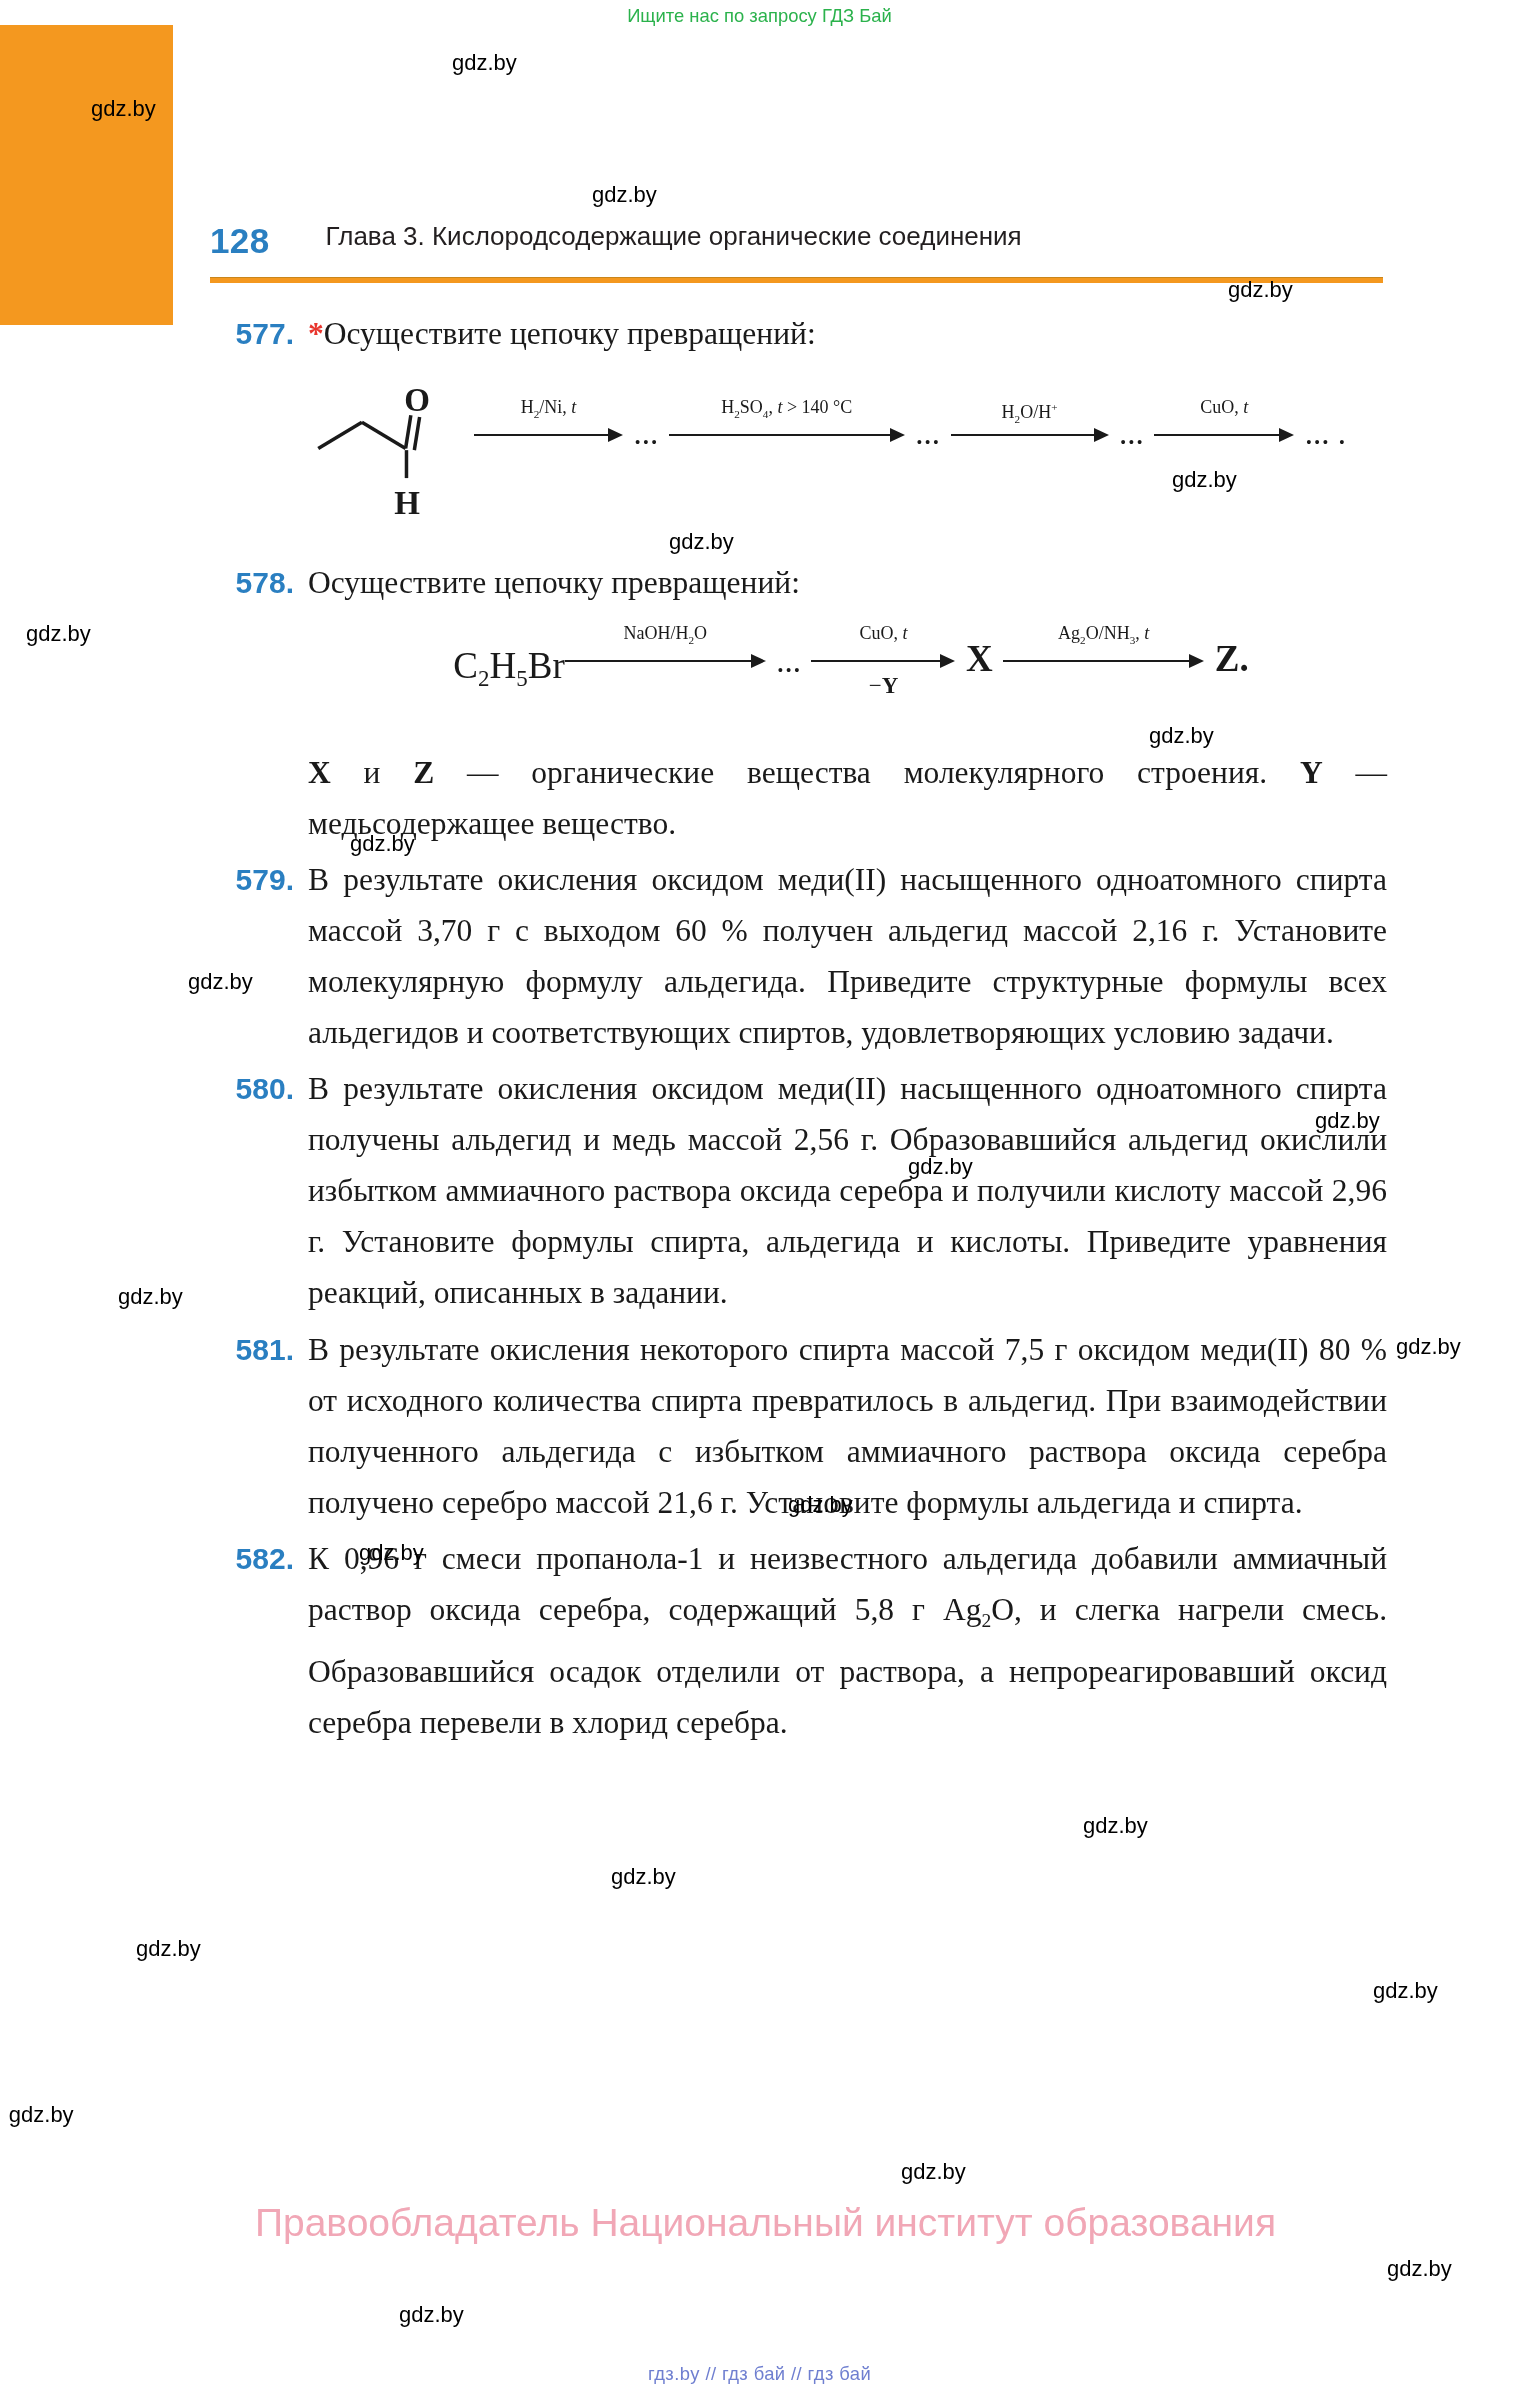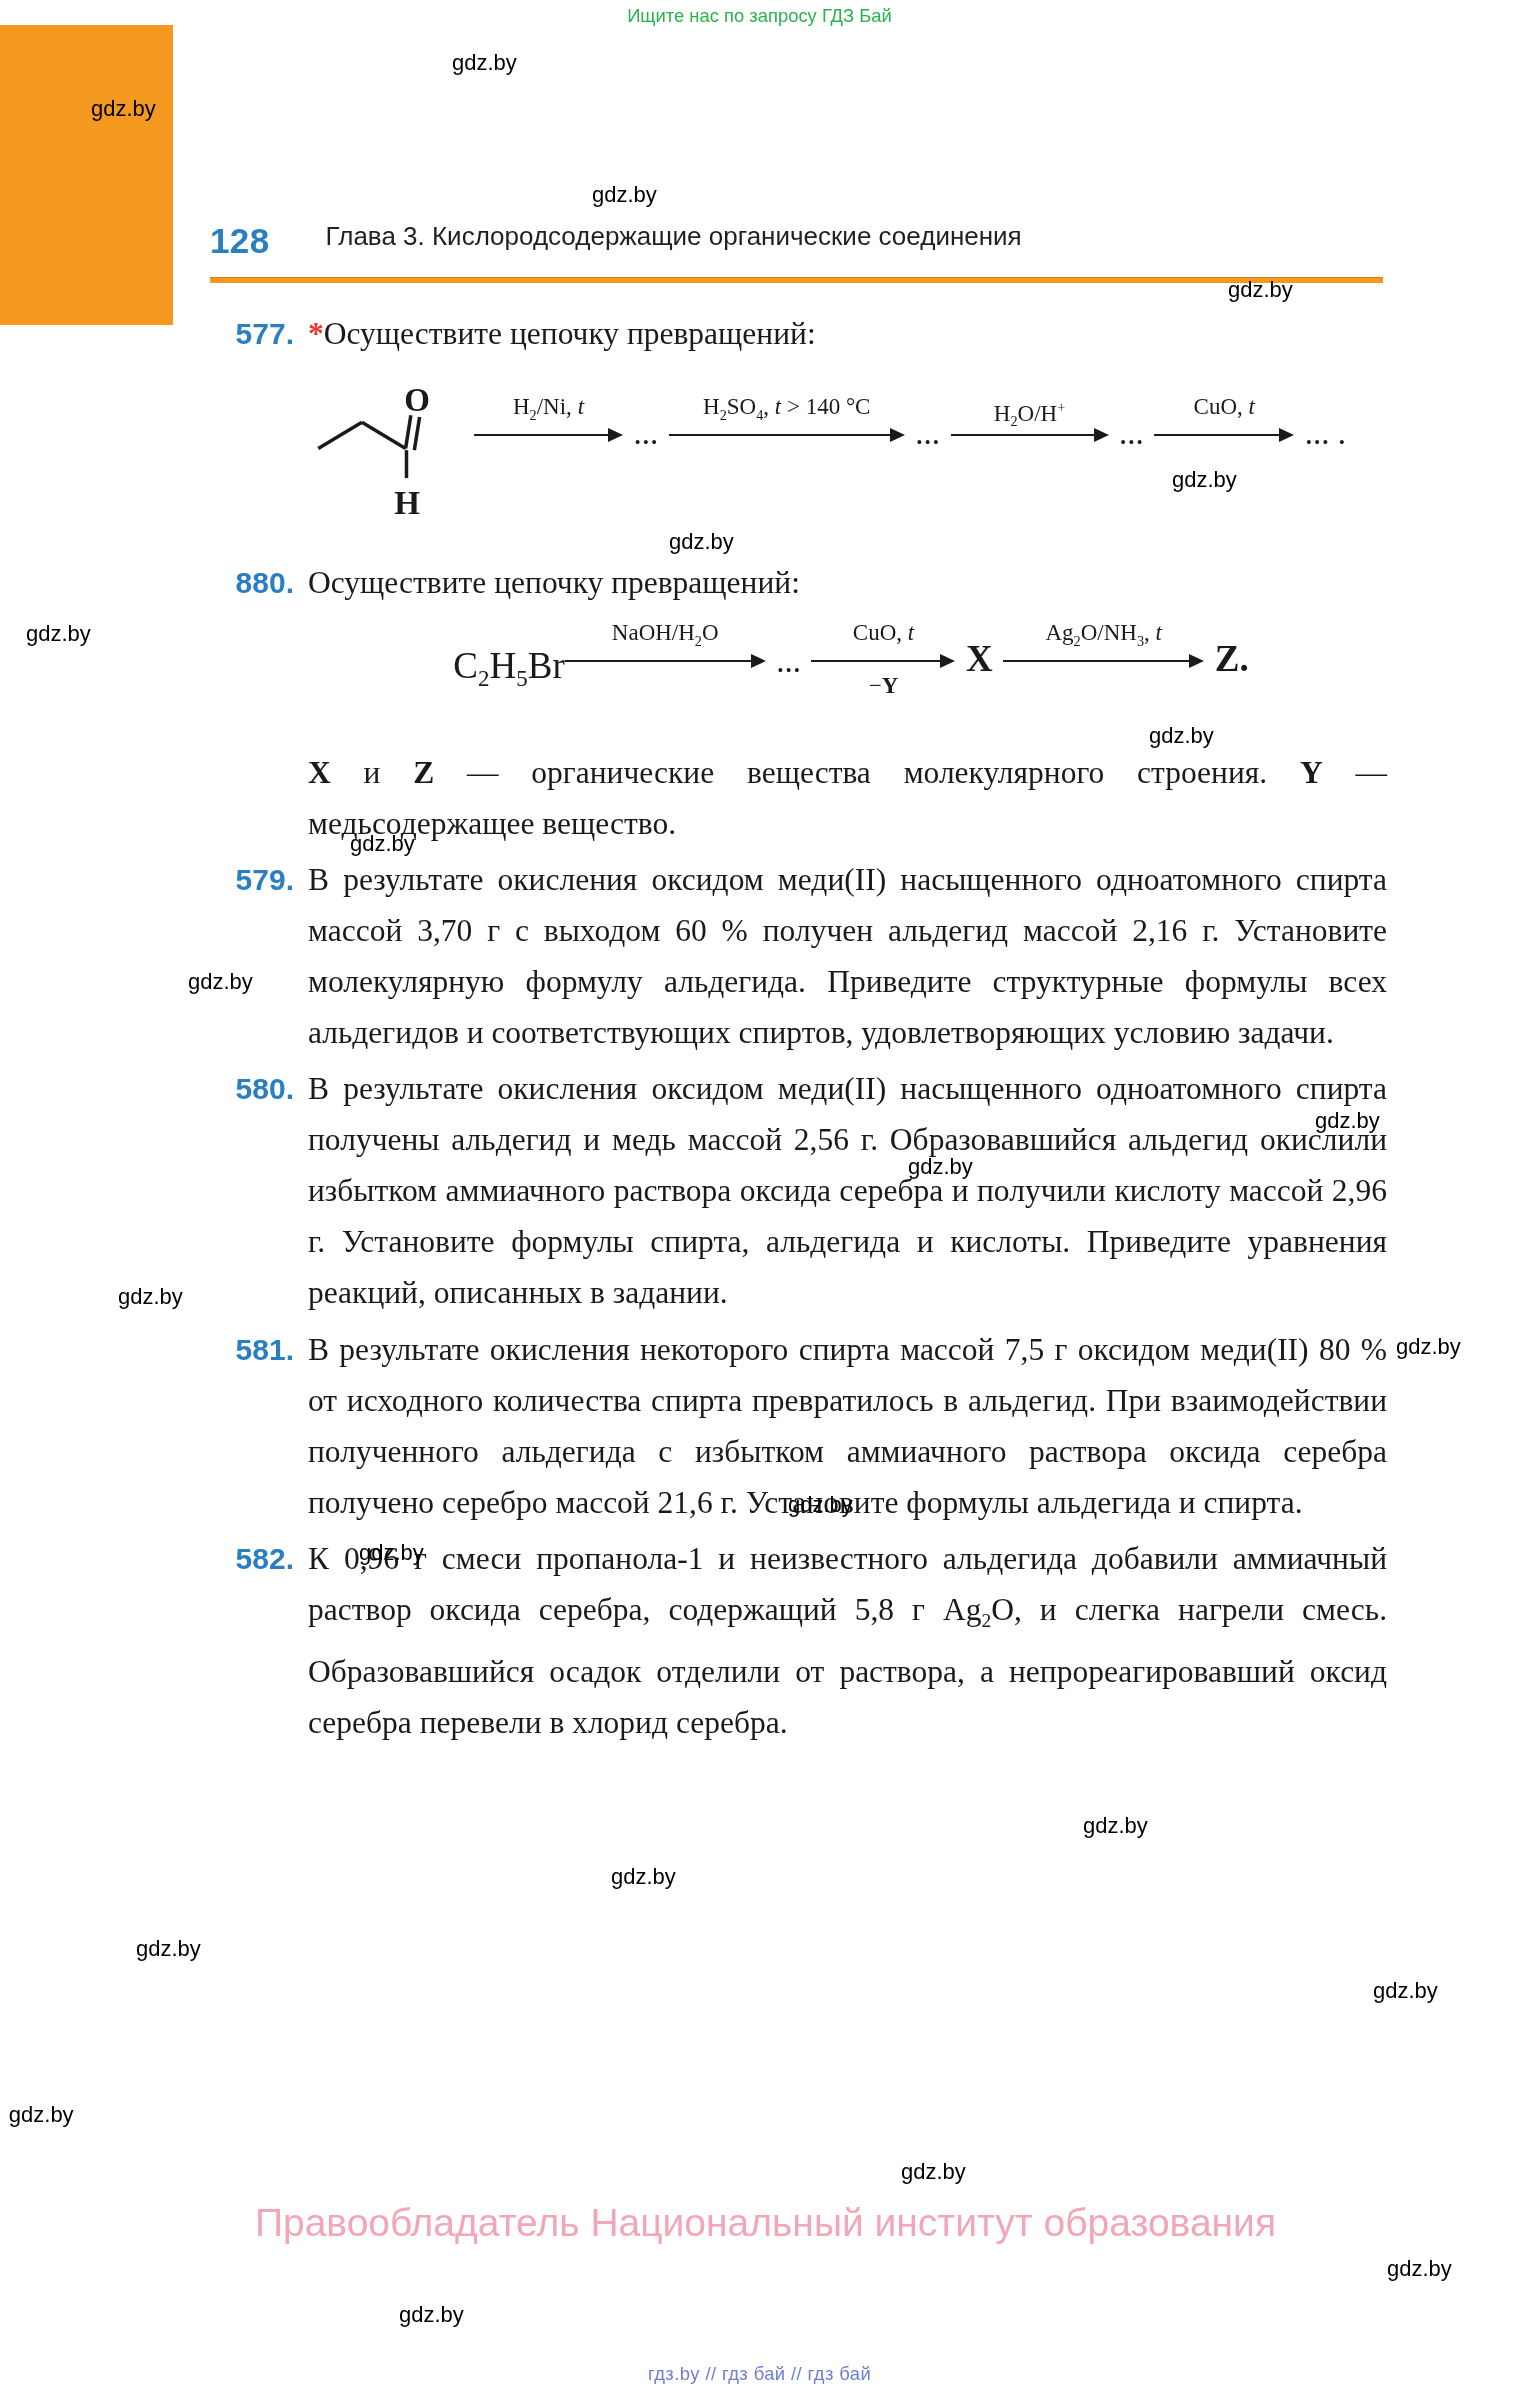--- a/index.html
+++ b/index.html
@@ -157,21 +157,21 @@
   }
   .arrow-row {
     position: absolute;
     left: 166px;
     top: 23px;
     display: flex;
     align-items: flex-start;
   }
   .arrow-unit { position: relative; }
   .arrow-lbl {
-    font-size: 23px;
+    font-size: 18px;
     text-align: center;
     white-space: nowrap;
     line-height: 26px;
     height: 30px;
   }
   .arrow-line {
     position: relative;
     height: 23px;
   }
   .arrow-line::before {
@@ -276,21 +276,21 @@
             <div class="arrow-lbl">CuO, <span class="ital">t</span></div>
             <div class="arrow-line" style="width:140px;"></div>
           </div>
           <div class="dots">... .</div>
         </div>
       </div>
     </div>
   </div>
 
   <div class="ex">
-    <div class="ex-num">880.</div>
+    <div class="ex-num">578.</div>
     <div class="ex-body">
       <span>Осуществите цепочку превращений:</span>
 
       <div class="scheme578">
         <div class="formula-big">C<sub>2</sub>H<sub>5</sub>Br</div>
 
         <div style="display:flex; align-items:flex-start; padding-top:3.5px;">
           <div class="arrow-unit with-sub">
             <div class="arrow-lbl">NaOH/H<sub>2</sub>O</div>
             <div class="arrow-line" style="width:201px;"></div>

